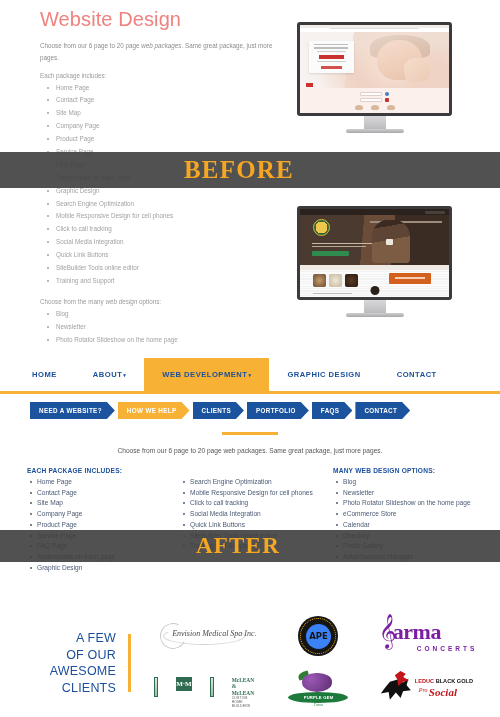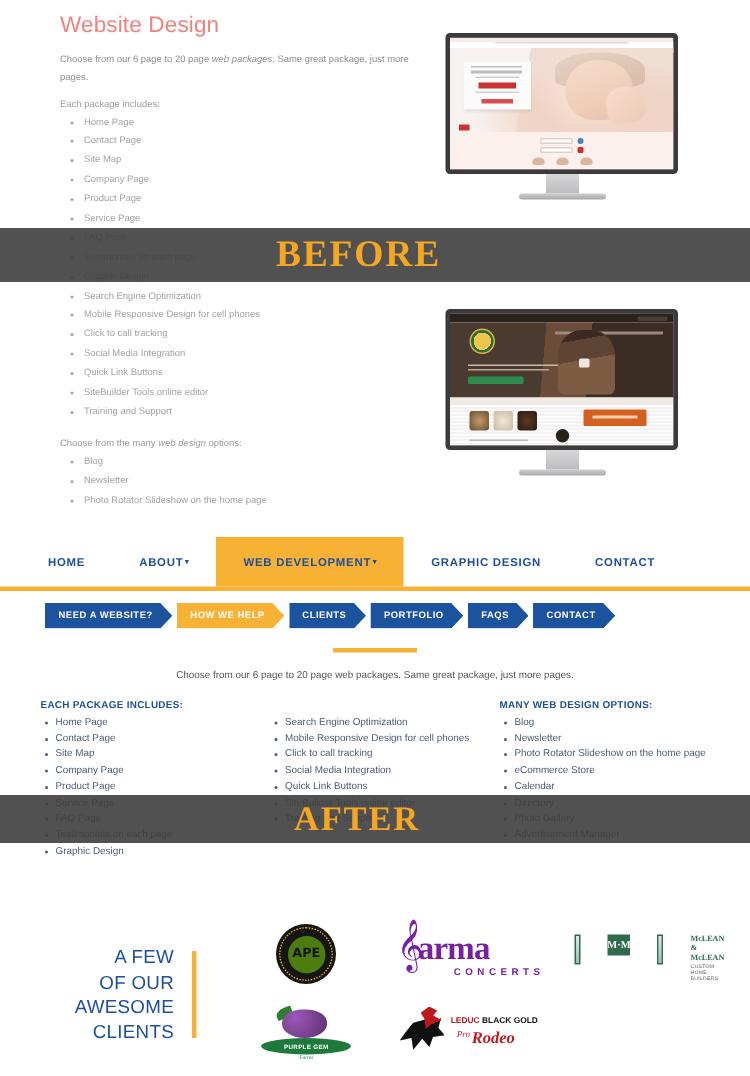--- a/index.html
+++ b/index.html
@@ -8,21 +8,21 @@
     font-family: "Liberation Sans", sans-serif;
     background: #ffffff;
     overflow: hidden;
   }
   .page { position: relative; width: 500px; height: 717px; background:#fff; }
 
   
   .before-sec { position: relative; width: 500px; height: 358px; background:#fff; overflow:hidden; }
 
   .before-left { position:absolute; left:40px; top:8px; width:235px; }
-  .wd-title { font-size: 15px; color:#f0827e; font-weight:400; letter-spacing:.1px; margin-bottom:9px; }
+  .wd-title { font-size: 20px; color:#f0827e; font-weight:400; letter-spacing:.1px; margin-bottom:9px; }
   .wd-p { font-size:6.3px; color:#8d8d8d; line-height:1.95; margin-bottom:7px; }
   .wd-p i { font-style: italic; }
   .wd-sub { font-size:6.3px; color:#9b9b9b; margin-bottom:6px; }
   .wd-list { list-style:none; }
   .wd-list li { font-size:6.3px; color:#a2a2a2; padding-left:16px; position:relative; line-height:1; margin-bottom:6.6px; }
   .wd-list li::before { content:""; position:absolute; left:7px; top:2px; width:2px; height:2px; background:#a2a2a2; border-radius:50%; }
   .wd-gap { height:7px; }
 
   
   .monitor { position:absolute; }
@@ -161,21 +161,21 @@
   .lg-mcl .slab { width:30px; height:14px; background:#2f6b4f; color:#fff; font-size:7px;
                   font-weight:700; display:flex; align-items:center; justify-content:center;
                   font-family:"Liberation Serif", serif; }
   .lg-mcl .mtx { line-height:1.18; }
   .lg-mcl .m1 { font-size:5.4px; font-weight:700; color:#2f6b4f; font-family:"Liberation Serif", serif; }
   .lg-mcl .m2 { font-size:3.4px; color:#5b5b5b; letter-spacing:.2px; }
 
   
   .lg-ape { width:40px; height:40px; border-radius:50%; background:#151515; position:relative;
             display:flex; align-items:center; justify-content:center; }
-  .lg-ape .inner { width:25px; height:25px; border-radius:50%; background:#4d7c0f;
+  .lg-ape .inner { width:25px; height:25px; border-radius:50%; background:#3b82f6;
                    display:flex; align-items:center; justify-content:center;
                    font-size:8.5px; font-weight:700; color:#151515; font-family:"DejaVu Sans",sans-serif; }
   .lg-ape .ringtx { position:absolute; inset:2px; border-radius:50%; border:.8px dotted #f4b300; }
 
   
   .lg-pg { width:60px; height:34px; position:relative; }
   .lg-pg .grape { position:absolute; left:14px; top:0; width:30px; height:19px;
       background:radial-gradient(circle at 30% 30%, #9b59b6, #5b2c6f); border-radius:46% 46% 50% 50%; }
   .lg-pg .leaf { position:absolute; left:10px; top:-1px; width:11px; height:7px; background:#2e7d32;
       border-radius:60% 10% 60% 10%; transform:rotate(-20deg); }
@@ -398,20 +398,25 @@
     <div class="clients">
       <div class="cl-title" id="clients-title">
           <div>A FEW</div>
           <div>OF OUR</div>
           <div>AWESOME</div>
           <div>CLIENTS</div>
         </div>
       <div class="cl-div"></div>
       <div class="cl-logos">
 
+        <div class="lg-env">
+          <div class="ring"></div>
+            <div class="ring2"></div>
+          <div class="tx">Envision Medical Spa Inc.</div>
+        </div>
 
         <div class="lg-ape">
           <div class="ringtx"></div>
           <div class="inner">APE</div>
         </div>
 
         <div class="lg-km">
           <span class="clef">𝄞</span>
           <span class="k">arma</span>
           <span class="c">CONCERTS</span>
@@ -434,21 +439,21 @@
           <div class="sub">Farms</div>
         </div>
 
         <div class="lg-rd">
           <div class="bull"></div>
           <div class="rider"></div>
           <div class="t1">
             <span>LEDUC</span><b> BLACK GOLD</b>
           </div>
           <div class="t3">Pro</div>
-          <div class="t2" style="left:50px;">Rodeo</div>
+          <div class="t2" style="left:50px;">Social</div>
         </div>
 
       </div>
     </div>
   </div>
 
   <div class="ribbon" id="after-ribbon">
     <span class="ribbon-txt">AFTER</span>
   </div>
 

